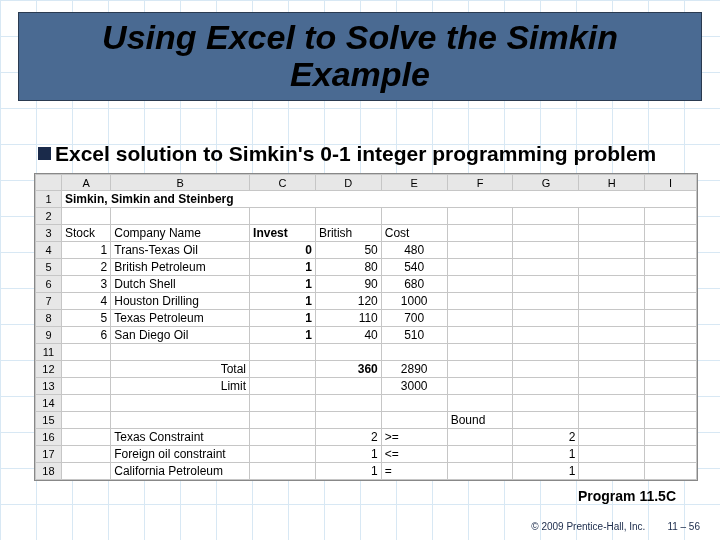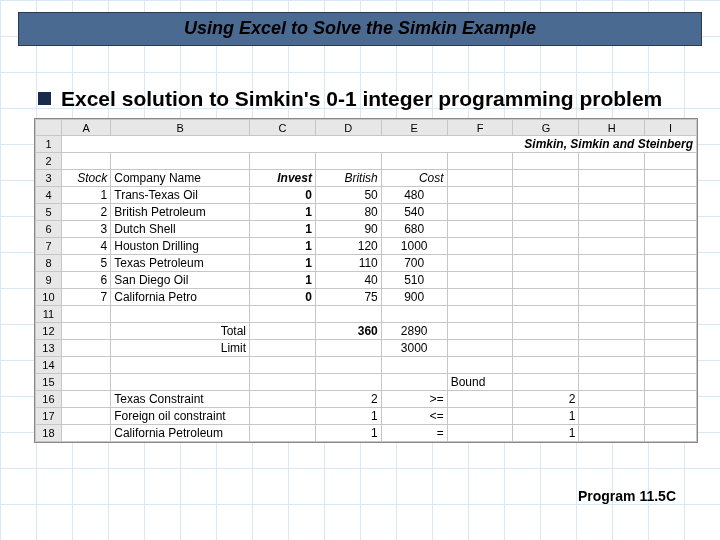--- a/index.html
+++ b/index.html
@@ -13,25 +13,25 @@
     background-size: 36px 36px;
     padding: 12px 18px 10px 18px;
   }
   .title-bar {
     background: #4a6a92;
     border: 1px solid #2a3a50;
     padding: 6px 10px;
     text-align: center;
   }
   .title-bar h1 {
-    font-size: 18px; font-style: italic; font-weight: bold; color: #000;
+    font-size: 34px; font-style: italic; font-weight: bold; color: #000;
     line-height: 1.1;
   }
   .bullet-area { margin: 10px 10px 6px 20px; }
-  .bullet { display: flex; align-items: flex-start; gap: 10px; margin-top: 40px; }
+  .bullet { display: flex; align-items: flex-start; gap: 4px; margin-top: 40px; }
   .bullet .sq { width: 13px; height: 13px; background: #1a2a4a; margin-top: 6px; flex: 0 0 auto; }
   .bullet .txt { font-size: 21px; font-weight: bold; color: #000; line-height: 1.25; }
 
   .excel {
     margin: 0 16px;
     width: 664px;
     border: 1px solid #888;
     background: #fff;
     font-family: Arial, sans-serif;
     font-size: 12px;
@@ -61,21 +61,21 @@
   .col-A { width: 42px; text-align: right; }
   .col-B { width: 118px; text-align: left; }
   .col-C { width: 56px; text-align: right; }
   .col-D { width: 56px; text-align: right; }
   .col-E { width: 56px; text-align: center; }
   .col-F { width: 56px; text-align: left; }
   .col-G { width: 56px; text-align: right; }
   .col-H { width: 56px; text-align: right; }
   .col-I { width: 44px; text-align: right; }
   .bold { font-weight: bold; }
-  .tl { text-align: right; font-style: italic; }
+  .tl { text-align: left; }
   .tr { text-align: right !important; }
 
   .caption {
     position: absolute; right: 44px; bottom: 36px;
     font-size: 14px; font-weight: bold; color: #000; margin-top: 12px;
   }
   .footer {
     position: absolute; bottom: 8px; left: 0; right: 0;
     display: flex; justify-content: flex-end; gap: 22px;
     padding: 0 20px;
@@ -209,32 +209,20 @@
             <td class="col-B">San Diego Oil</td>
             <td class="col-C bold">1</td>
             <td class="col-D">40</td>
             <td class="col-E">510</td>
             <td class="col-F"></td>
             <td class="col-G"></td>
             <td class="col-H"></td>
             <td class="col-I"></td>
           </tr>
           <tr>
-            <td class="rowhdr">10</td>
-            <td class="col-A">7</td>
-            <td class="col-B">California Petro</td>
-            <td class="col-C bold">0</td>
-            <td class="col-D">75</td>
-            <td class="col-E">900</td>
-            <td class="col-F"></td>
-            <td class="col-G"></td>
-            <td class="col-H"></td>
-            <td class="col-I"></td>
-          </tr>
-          <tr>
             <td class="rowhdr">11</td>
             <td class="col-A"></td>
             <td class="col-B"></td>
             <td class="col-C"></td>
             <td class="col-D"></td>
             <td class="col-E"></td>
             <td class="col-F"></td>
             <td class="col-G"></td>
             <td class="col-H"></td>
             <td class="col-I"></td>
@@ -322,14 +310,18 @@
             <td class="col-G">1</td>
             <td class="col-H"></td>
             <td class="col-I"></td>
           </tr>
         </tbody>
     </table>
   </div>
 
   <div class="caption">Program 11.5C</div>
 
+  <div class="footer">
+    <span>© 2009 Prentice-Hall, Inc.</span>
+    <span>11 – 56</span>
+  </div>
 
 </div>
 
 </body></html>

